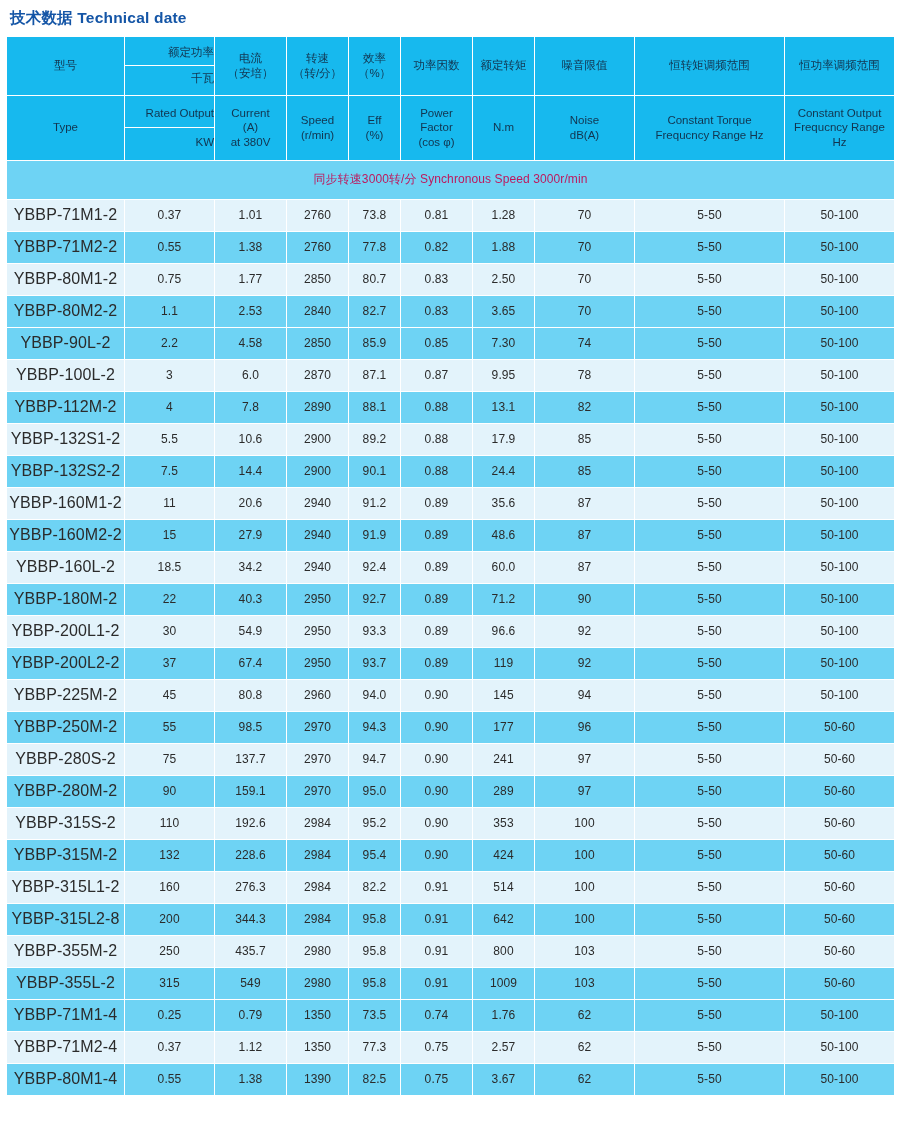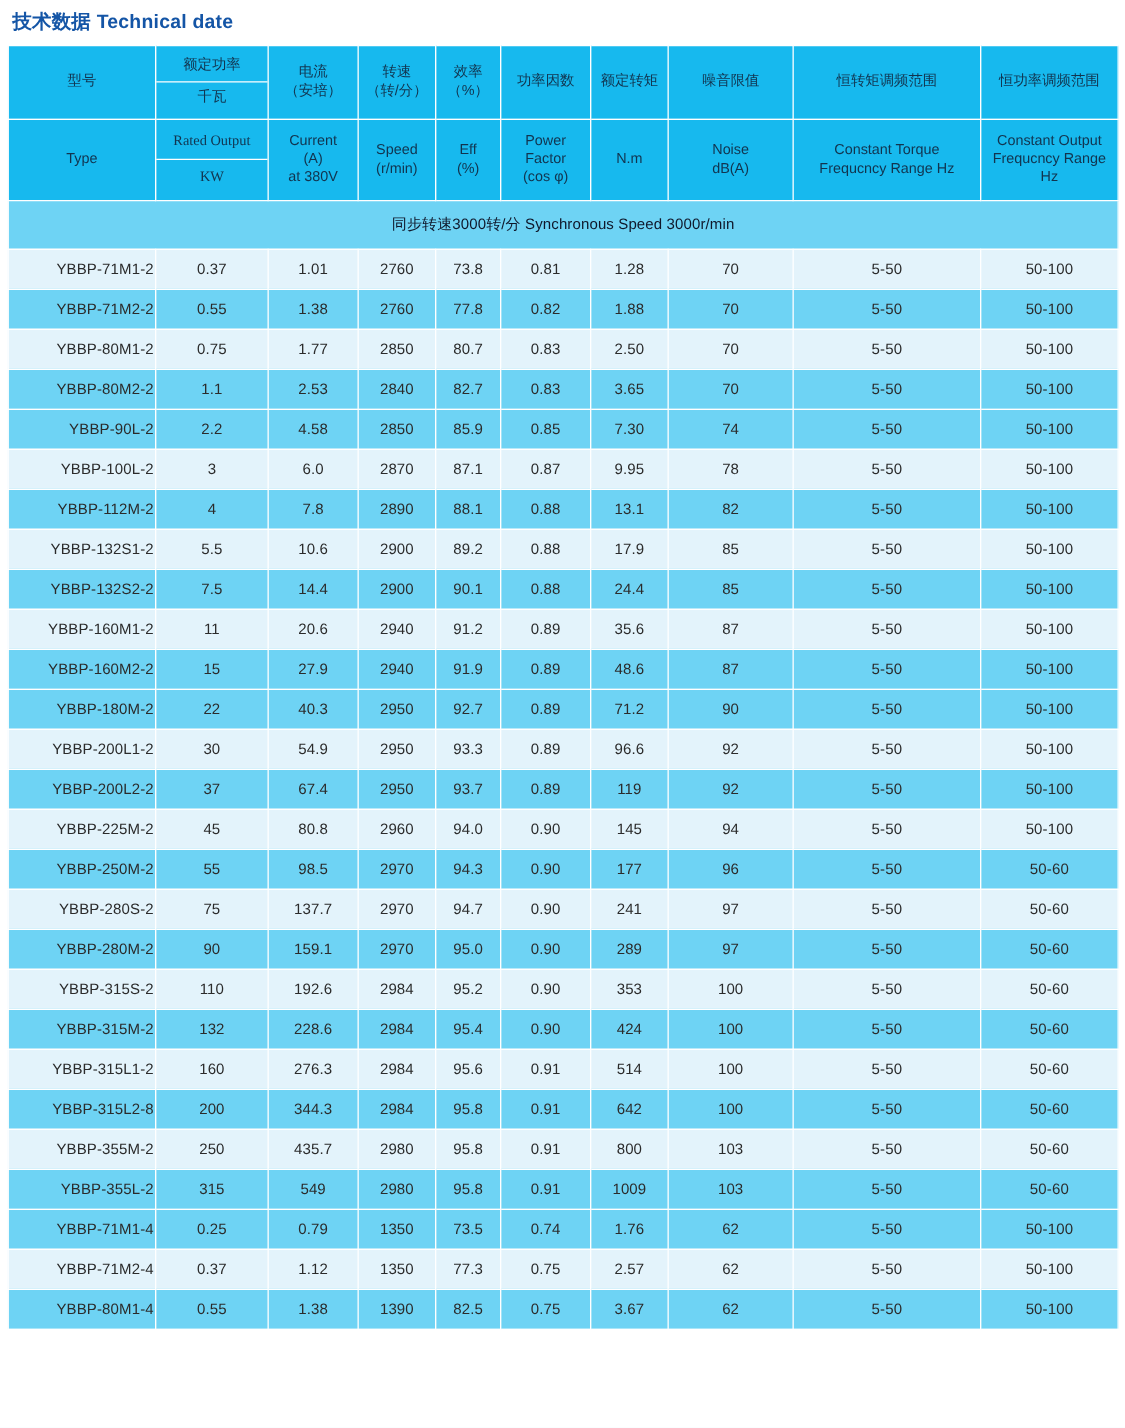--- a/index.html
+++ b/index.html
@@ -58,53 +58,52 @@
     border: 1px solid #ffffff;
     padding: 3px 2px;
   }
   .hdr-cn { height: 52px; }
   .hdr-en { height: 58px; }
   .hdr-split { padding: 0; border: 1px solid #ffffff; background: #17b9ee; }
   .hdr-split .sub {
     display: block;
     height: 25px;
     line-height: 25px;
-    text-align: center;
+    text-align: right;
     font-size: 11.5px;
     color: #12344f;
-    font-family: Liberation Serif, serif;
   }
   .hdr-split .sub.top { border-bottom: 1px solid #ffffff; }
   .hdr-split.en .sub { height: 28px; line-height: 28px; }
 
   tr.section-row td {
     height: 36px;
     text-align: center;
     vertical-align: middle;
     font-size: 12px;
-    color: #0f172a;
+    color: #be185d;
     border: 1px solid #ffffff;
     letter-spacing: 0.1px;
   }
   tr.section-row.mid td { background: #6ed3f4; }
   tr.section-row.pale td { background: #e3f3fb; }
 
   tr.data-row td {
     height: 29px;
     text-align: center;
     vertical-align: middle;
     font-size: 12px;
     color: #2b2b2b;
     border: 1px solid #ffffff;
     white-space: nowrap;
     letter-spacing: 0.1px;
   }
   tr.data-row.pale td { background: #e3f3fb; }
   tr.data-row.blue td { background: #6ed3f4; }
-  tr.data-row td.type-cell { font-size: 12px; text-align: right; }
+  tr.data-row td.type-cell { font-size: 16px; }
 </style>
 </head>
 <body>
 
 <div class="page">
 
   <div class="page-title">技术数据 Technical date</div>
 
   <table class="tech">
     <colgroup>
@@ -313,20 +312,32 @@
           <td>15</td>
           <td>27.9</td>
           <td>2940</td>
           <td>91.9</td>
           <td>0.89</td>
           <td>48.6</td>
           <td>87</td>
           <td>5-50</td>
           <td>50-100</td>
         </tr>
+        <tr class="data-row pale">
+          <td class="type-cell">YBBP-160L-2</td>
+          <td>18.5</td>
+          <td>34.2</td>
+          <td>2940</td>
+          <td>92.4</td>
+          <td>0.89</td>
+          <td>60.0</td>
+          <td>87</td>
+          <td>5-50</td>
+          <td>50-100</td>
+        </tr>
         <tr class="data-row blue">
           <td class="type-cell">YBBP-180M-2</td>
           <td>22</td>
           <td>40.3</td>
           <td>2950</td>
           <td>92.7</td>
           <td>0.89</td>
           <td>71.2</td>
           <td>90</td>
           <td>5-50</td>
@@ -426,21 +437,21 @@
           <td>424</td>
           <td>100</td>
           <td>5-50</td>
           <td>50-60</td>
         </tr>
         <tr class="data-row pale">
           <td class="type-cell">YBBP-315L1-2</td>
           <td>160</td>
           <td>276.3</td>
           <td>2984</td>
-          <td>95.6</td>
+          <td>82.2</td>
           <td>0.91</td>
           <td>514</td>
           <td>100</td>
           <td>5-50</td>
           <td>50-60</td>
         </tr>
         <tr class="data-row blue">
           <td class="type-cell">YBBP-315L2-8</td>
           <td>200</td>
           <td>344.3</td>

